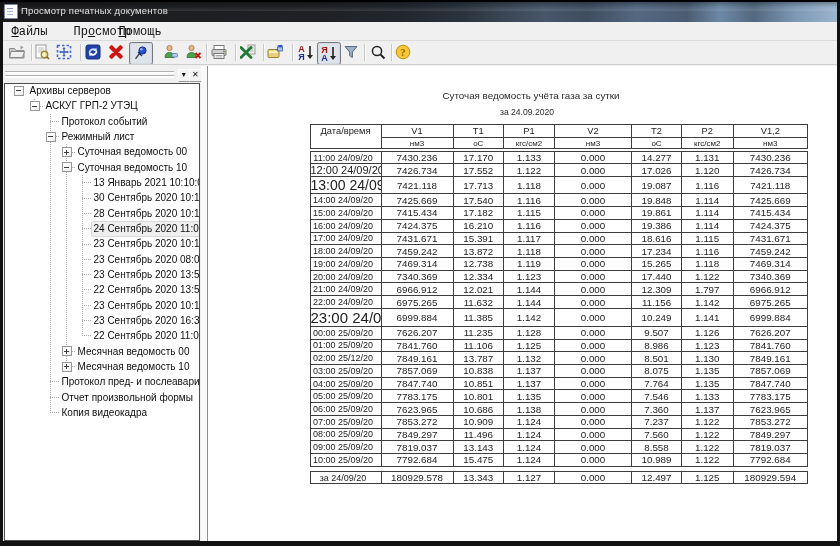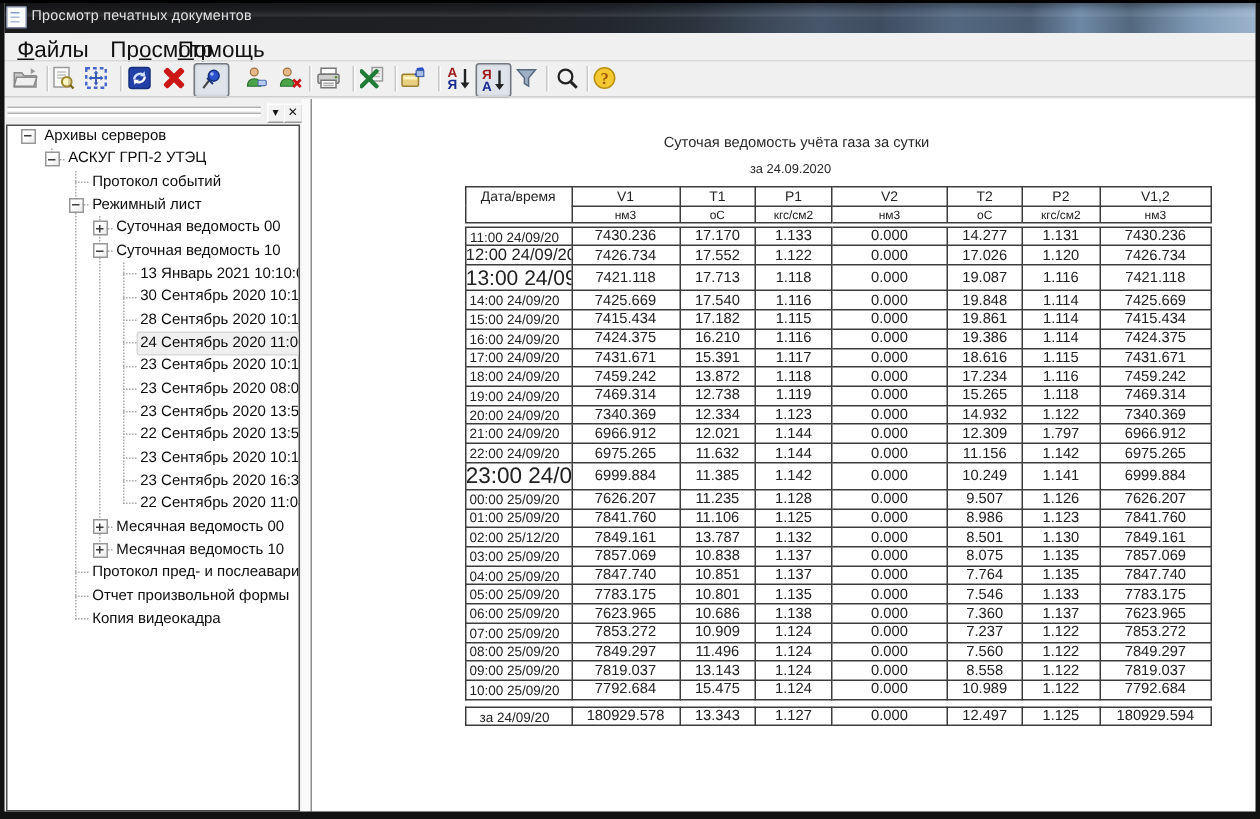--- a/index.html
+++ b/index.html
@@ -13,21 +13,21 @@
 
 #titlebar{left:2.5px;top:2px;width:834.5px;height:19.5px;
  background:linear-gradient(90deg,#1b1b1d 0%,#1f2124 38%,#23272d 48%,#2b333d 55%,#3a4655 60%,#47566a 65%,#3f4d60 70%,#536880 76%,#4a5c72 82%,#6d88a5 86%,#53687e 90%,#7d98b4 95%,#9cb4cd 100%);}
 #titlebar:after{content:"";position:absolute;left:0;top:0;width:100%;height:45%;
  background:linear-gradient(180deg,rgba(0,0,0,.28),rgba(0,0,0,0) 55%,rgba(255,255,255,.10));}
 #titletext{left:21px;top:4.5px;font-size:9.5px;color:#e2e2e2;letter-spacing:.2px;}
 #titleicon{left:4px;top:4px;width:12px;height:13px;background:#fdfdfd;border:1px solid #7a88a0;border-radius:1px;}
 #titleicon:before{content:"";position:absolute;left:2px;top:2.5px;width:6px;height:1px;background:#8aa0c8;box-shadow:0 3px 0 #a8bcd8,0 6px 0 #a8bcd8;}
 
 #menubar{left:2.5px;top:21.5px;width:834.5px;height:19px;background:#f0f0f0;}
-.mitem{position:absolute;top:3px;font-size:15px;color:#111;}
+.mitem{position:absolute;top:3px;font-size:12px;color:#111;font-family:Liberation Mono, monospace;}
 
 #toolbar{left:2.5px;top:40.5px;width:834.5px;height:23px;background:#f0f0f0;}
 #toolbar .tsep{position:absolute;top:3px;width:1px;height:17px;background:#c9c9c9;box-shadow:1px 0 0 #fbfbfb;}
 .tbtn{position:absolute;top:1px;width:22px;height:21px;}
 .tbtn svg{position:absolute;left:50%;top:50%;transform:translate(-50%,-50%);}
 .pressed{border:1px solid #73797f;border-radius:2.5px;background:#dfe4ea;box-shadow:inset 0 0 2px rgba(0,0,0,.15);}
 
 #tbline{left:0;top:63.5px;width:840px;height:1px;background:#cfcfcf;}
 
 #dockgrip1{left:5px;top:71px;width:169px;height:1.5px;background:#fff;border-top:1px solid #b2b2b2;}
@@ -374,21 +374,21 @@
             <td>15.265</td>
             <td>1.118</td>
             <td>7469.314</td>
           </tr>
           <tr style="height:12.72px">
             <td style="font-size:9px;padding-right:5px">20:00 24/09/20</td>
             <td>7340.369</td>
             <td>12.334</td>
             <td>1.123</td>
             <td>0.000</td>
-            <td>14.932</td>
+            <td>17.440</td>
             <td>1.122</td>
             <td>7340.369</td>
           </tr>
           <tr style="height:12.72px">
             <td style="font-size:9px;padding-right:5px">21:00 24/09/20</td>
             <td>6966.912</td>
             <td>12.021</td>
             <td>1.144</td>
             <td>0.000</td>
             <td>12.309</td>

